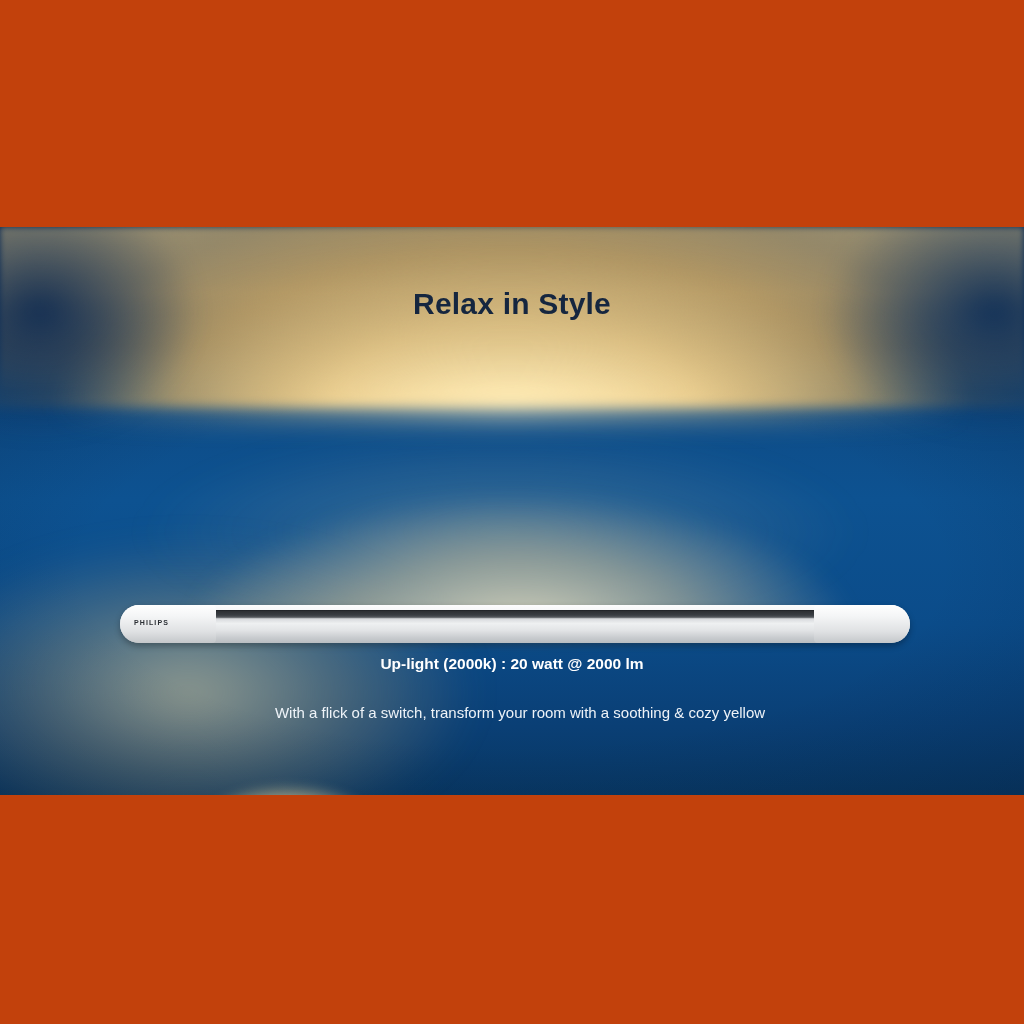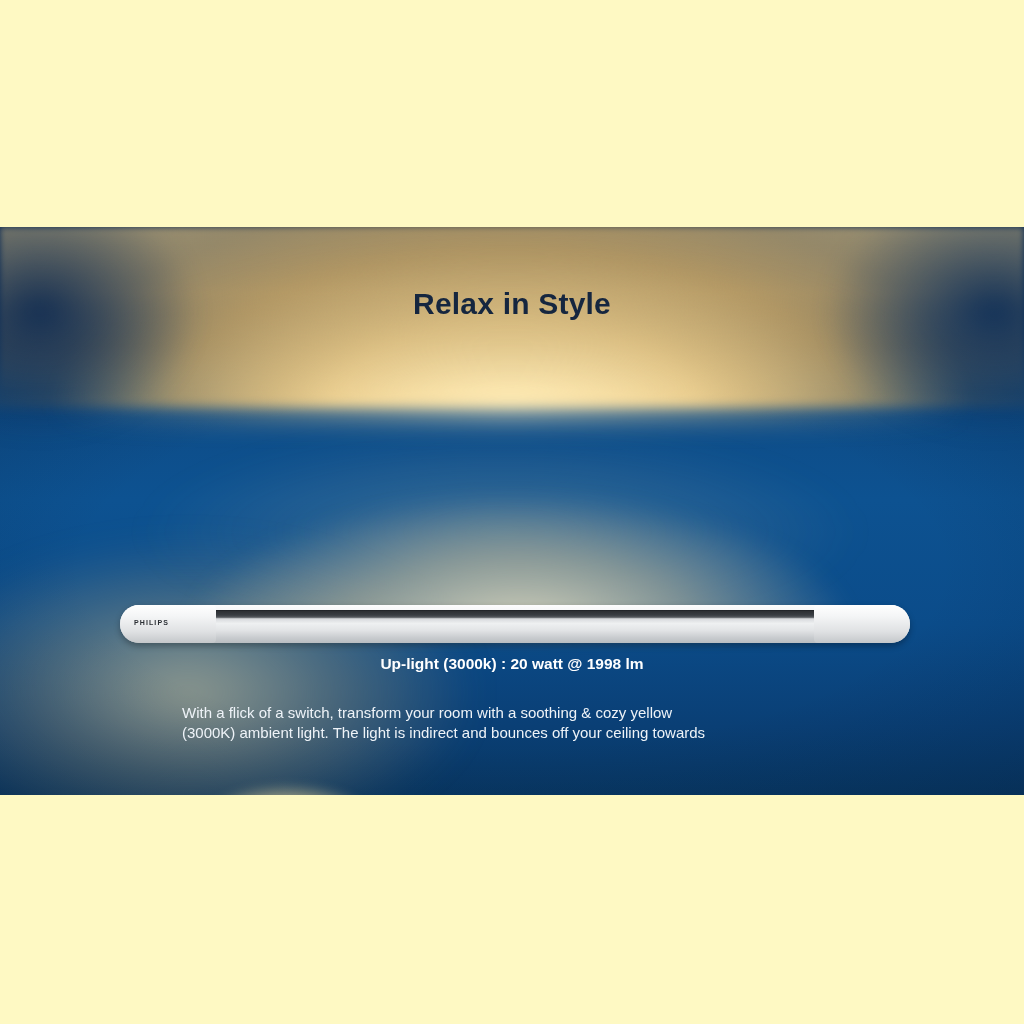--- a/index.html
+++ b/index.html
@@ -1,18 +1,18 @@
 <!DOCTYPE html>
 <html><head>
 <meta charset="utf-8">
 <style>
   html,body{margin:0;padding:0;background:#ffffff;}
   body{width:1024px;height:1024px;font-family:"Liberation Sans",sans-serif;overflow:hidden;}
 
-  #stage{position:relative;width:1024px;height:1024px;background:#fef9c3;}
+  #stage{position:relative;width:1024px;height:1024px;background:#c2410c;}
 
   
   #banner{
     position:absolute;left:0;top:227px;width:1024px;height:568px;
     overflow:hidden;
     background:#0b4a85;
   }
   .bg-base{
     position:absolute;inset:0;
     background:
@@ -130,21 +130,21 @@
     position:absolute;left:14px;top:14px;font-size:7px;font-weight:bold;
     letter-spacing:1.1px;color:#2b2f34;
   }
 
   
   .subtitle{
     position:absolute;left:0;top:428px;width:1024px;text-align:center;
     font-size:15.5px;font-weight:bold;color:#ffffff;
   }
   .para{
-    position:absolute;left:182px;top:476px;width:676px;
+    position:absolute;left:182px;top:476px;width:676px;text-align:center;
     font-size:15px;line-height:1.34;color:#eef3f8;
   }
   .para span{display:block;}
 
   
   #scene{position:absolute;left:60px;top:556px;width:345px;height:190px;}
   .scene-lamp-glow{
     position:absolute;left:128px;top:-6px;width:200px;height:46px;
     background:radial-gradient(52% 100% at 50% 100%,
       rgba(255,242,198,.95) 0%, rgba(255,228,160,.55) 50%, rgba(255,220,150,0) 88%);
@@ -174,25 +174,24 @@
       <div class="lamp-glow"></div>
       <div class="lamp-body"></div>
       <div class="lamp-slot-top"></div>
       <div class="lamp-slot"></div>
       <div class="lamp-cap-l">
         <div class="lamp-logo">PHILIPS</div>
       </div>
       <div class="lamp-cap-r"></div>
     </div>
 
-    <div class="subtitle">Up-light (3000k) : 20 watt @ 1998 lm</div>
+    <div class="subtitle">Up-light (2000k) : 20 watt @ 2000 lm</div>
 
     <div class="para">
       <span>With a flick of a switch, transform your room with a soothing &amp; cozy yellow</span>
-      <span>(3000K) ambient light. The light is indirect and bounces off your ceiling towards</span>
     </div>
 
     <div id="scene">
       <div class="scene-lamp-glow"></div>
 
     </div>
 
   </div>
 </div>
 

